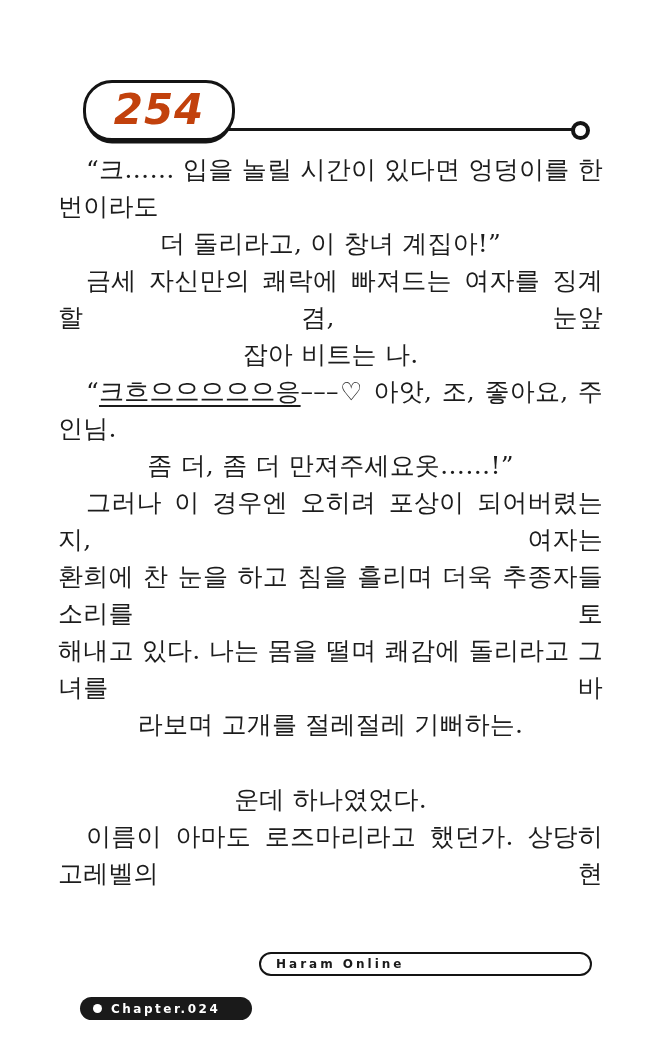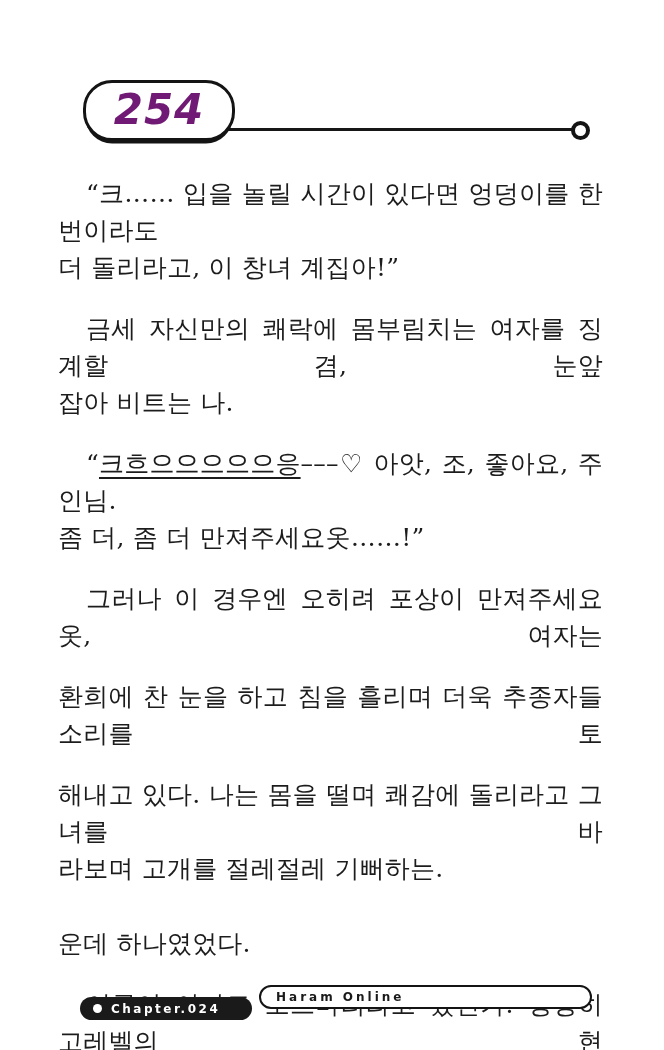--- a/index.html
+++ b/index.html
@@ -19,58 +19,58 @@
     background:#ffffff;
     border:3.5px solid #141414;
     border-radius:29px;
     box-shadow:0 5px 0 -2.5px #141414;
     display:flex;align-items:center;justify-content:center;
     z-index:2;
   }
   .page-number-pill span{
     font-family:"DejaVu Sans","Liberation Sans",sans-serif;
     font-size:42px;font-weight:800;font-style:italic;
-    letter-spacing:1px;color:#701a75;
+    letter-spacing:1px;color:#c2410c;
     transform:translateY(-1px);
   }
   .header-rule{
     position:absolute;left:215px;top:128px;
     width:360px;height:3px;background:#161616;z-index:1;
   }
   .header-ring{
     position:absolute;left:571px;top:121px;
     width:11px;height:11px;
     border:4.5px solid #141414;border-radius:50%;
     background:#ffffff;z-index:1;
   }
 
   
   .body-text{
     position:absolute;left:58px;top:151px;width:545px;
     font-size:25px;line-height:37px;letter-spacing:0.2px;
     color:#1c1c1c;
   }
-  .line{text-align:left;}
+  .line{text-align:center;}
   .indent{text-indent:28px;}
-  .justify{text-align:justify;text-align-last:justify;margin-top:24px;}
+  .justify{text-align:justify;text-align-last:justify;}
   .para-gap{height:38px;}
   .u{text-decoration:underline;text-underline-offset:5px;text-decoration-thickness:1.5px;}
 
   
   .chapter-pill{
     position:absolute;left:80px;top:997px;
     width:172px;height:23px;box-sizing:border-box;
     background:#1a1a1a;border-radius:12px;
     display:flex;align-items:center;gap:9px;padding-left:13px;
     font-family:"DejaVu Sans","Liberation Sans",sans-serif;
     color:#ffffff;font-size:12px;font-weight:bold;letter-spacing:2.5px;
   }
   .chapter-dot{width:9px;height:9px;border-radius:50%;background:#ffffff;flex:0 0 auto;}
   .title-pill{
-    position:absolute;left:259px;top:985px;
+    position:absolute;left:259px;top:952px;
     width:333px;height:24px;box-sizing:border-box;
     background:#ffffff;border:2px solid #141414;border-radius:13px;
     display:flex;align-items:center;padding-left:15px;
     font-family:"DejaVu Sans","Liberation Sans",sans-serif;
     color:#1a1a1a;font-size:12px;font-weight:bold;letter-spacing:3px;
   }
 </style>
 </head>
 <body>
 
@@ -78,25 +78,25 @@
 
   <div class="page-number-pill">
     <span>254</span>
   </div>
   <div class="header-rule"></div>
   <div class="header-ring"></div>
 
   <div class="body-text">
     <div class="line indent justify">“크…… 입을 놀릴 시간이 있다면 엉덩이를 한번이라도</div>
     <div class="line">더 돌리라고, 이 창녀 계집아!”</div>
-    <div class="line indent justify">금세 자신만의 쾌락에 몸부림치는 여자를 징계할 겸, 눈앞</div>
+    <div class="line indent justify">금세 자신만의 쾌락에 빠져드는 여자를 징계할 겸, 눈앞</div>
     <div class="line">잡아 비트는 나.</div>
     <div class="line indent justify"><span>“</span><span class="u">크흐으으으으으응</span><span>–––♡ 아앗, 조, 좋아요, 주인님.</span></div>
     <div class="line">좀 더, 좀 더 만져주세요옷……!”</div>
-    <div class="line indent justify">그러나 이 경우엔 오히려 포상이 만져주세요옷, 여자는</div>
+    <div class="line indent justify">그러나 이 경우엔 오히려 포상이 되어버렸는지, 여자는</div>
     <div class="line justify">환희에 찬 눈을 하고 침을 흘리며 더욱 추종자들 소리를 토</div>
     <div class="line justify">해내고 있다. 나는 몸을 떨며 쾌감에 돌리라고 그녀를 바</div>
     <div class="line">라보며 고개를 절레절레 기뻐하는.</div>
     <div class="para-gap"></div>
     <div class="line">운데 하나였었다.</div>
     <div class="line indent justify">이름이 아마도 로즈마리라고 했던가. 상당히 고레벨의 현</div>
 
   </div>
 
   <div class="chapter-pill">

